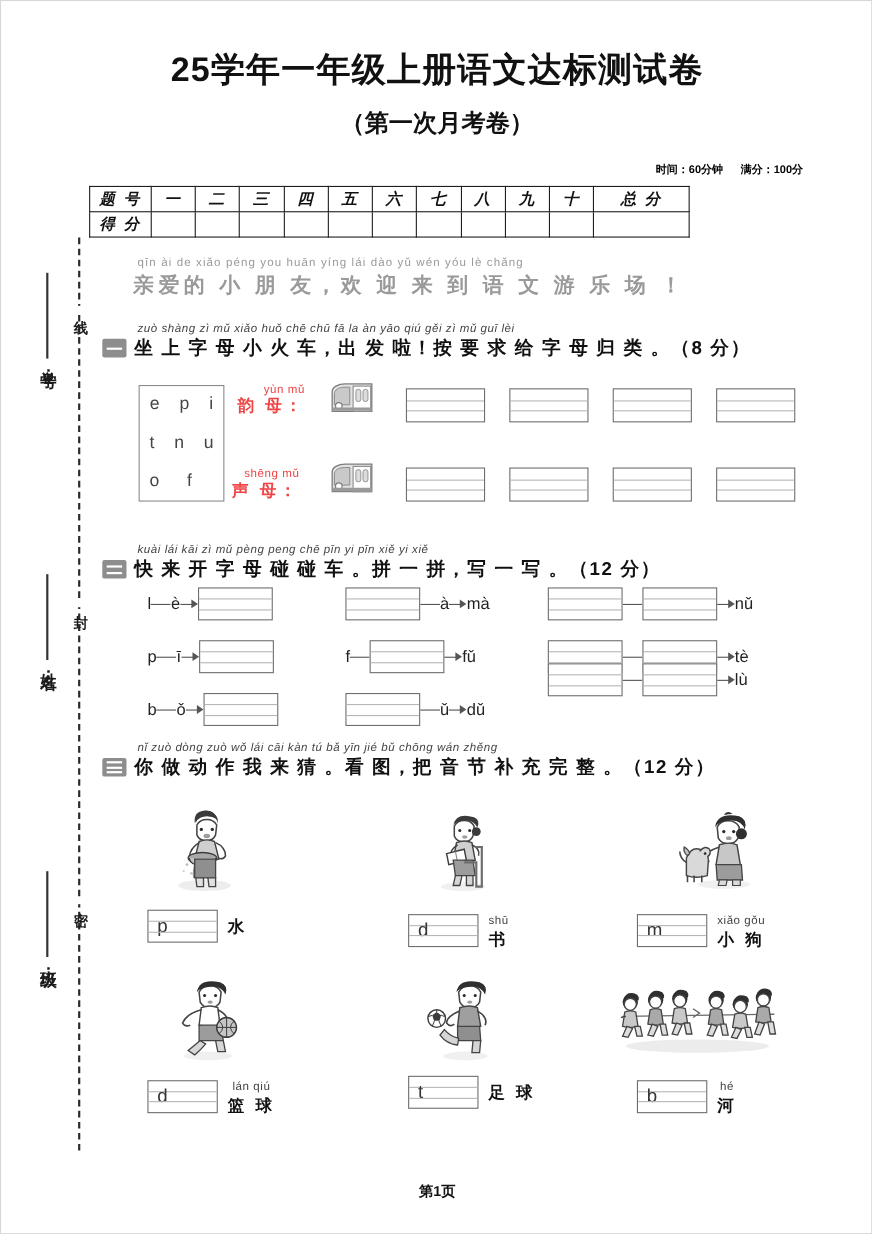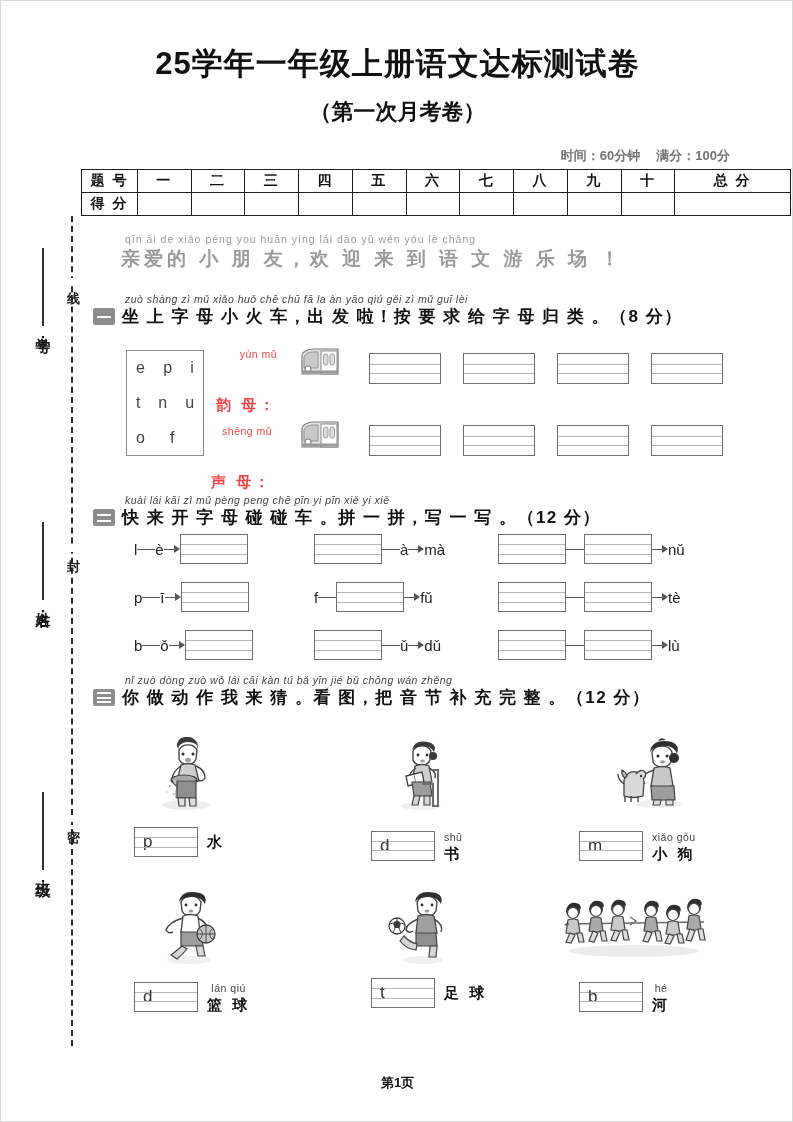--- a/index.html
+++ b/index.html
@@ -59,29 +59,30 @@
     font-size:31px; font-weight:bold; color:#111;
     font-family:"Liberation Sans", sans-serif;
     letter-spacing:1px;
   }
   .subtitle {
     position:absolute; left:0; top:96px; width:793px;
     text-align:center; font-size:22px; font-weight:bold; color:#111;
   }
   .meta {
     position:absolute; right:62px; top:146px;
-    font-size:13px; color:#737373; font-weight:600;
+    font-size:10px; color:#000000; font-weight:600;
   }
   .meta span { margin-left:16px; }
 
   
   .score-table {
     position:absolute; left:80px; top:168px;
-    width:710px;
+    width:546px;
     border-collapse:collapse;
+    font-style:italic;
   }
   .score-table td {
     border:1px solid #1e1e1e;
     height:23px;
     text-align:center;
     vertical-align:middle;
     font-size:14px; font-weight:bold; color:#111;
     letter-spacing:2px;
   }
   .score-table td.head-cell { width:56px; }
@@ -154,21 +155,21 @@
   }
   .letterbox .row {
     display:flex; justify-content:space-around; align-items:center;
     height:33.33%;
     font-size:16px; color:#444;
   }
   .trainlabel {
     position:absolute; color:#ef4444; text-align:right;
   }
   .trainlabel .py { font-size:10.5px; letter-spacing:.5px; }
-  .trainlabel .han { font-size:15px; font-weight:bold; letter-spacing:3px;margin-top:36px; }
+  .trainlabel .han { font-size:15px; font-weight:bold; letter-spacing:3px; }
   .train {
     position:absolute; width:46px; height:32px;
   }
   .q1box { position:absolute; width:72px; height:31px; }
 
   
   .q2row { position:absolute; display:flex; align-items:center; }
   .q2 .lbl { font-size:15px; color:#222; font-family:"Liberation Sans", sans-serif; }
   .dashseg { width:18px; height:1px; background:#555; }
   .arrow { width:16px; height:8px; position:relative; }
@@ -388,21 +389,21 @@
       <span class="arrow"></span>
       <span class="lbl">nǔ</span>
     </div>
     <div class="q2row" style="left:497px; top:581px;">
       <span class="fourline q2box"></span>
       <span class="dashseg"></span>
       <span class="fourline q2box"></span>
       <span class="arrow"></span>
       <span class="lbl">tè</span>
     </div>
-    <div class="q2row" style="left:497px; top:629px;justify-content:center;">
+    <div class="q2row" style="left:497px; top:602px;justify-content:center;">
       <span class="fourline q2box"></span>
       <span class="dashseg"></span>
       <span class="fourline q2box"></span>
       <span class="arrow"></span>
       <span class="lbl">lù</span>
     </div>
   </div>
 
   <div class="q" style="top:673px;">
     <div class="qpy">nǐ  zuò dòng zuò wǒ  lái cāi     kàn  tú    bǎ  yīn  jié  bǔ chōng wán zhěng</div>

